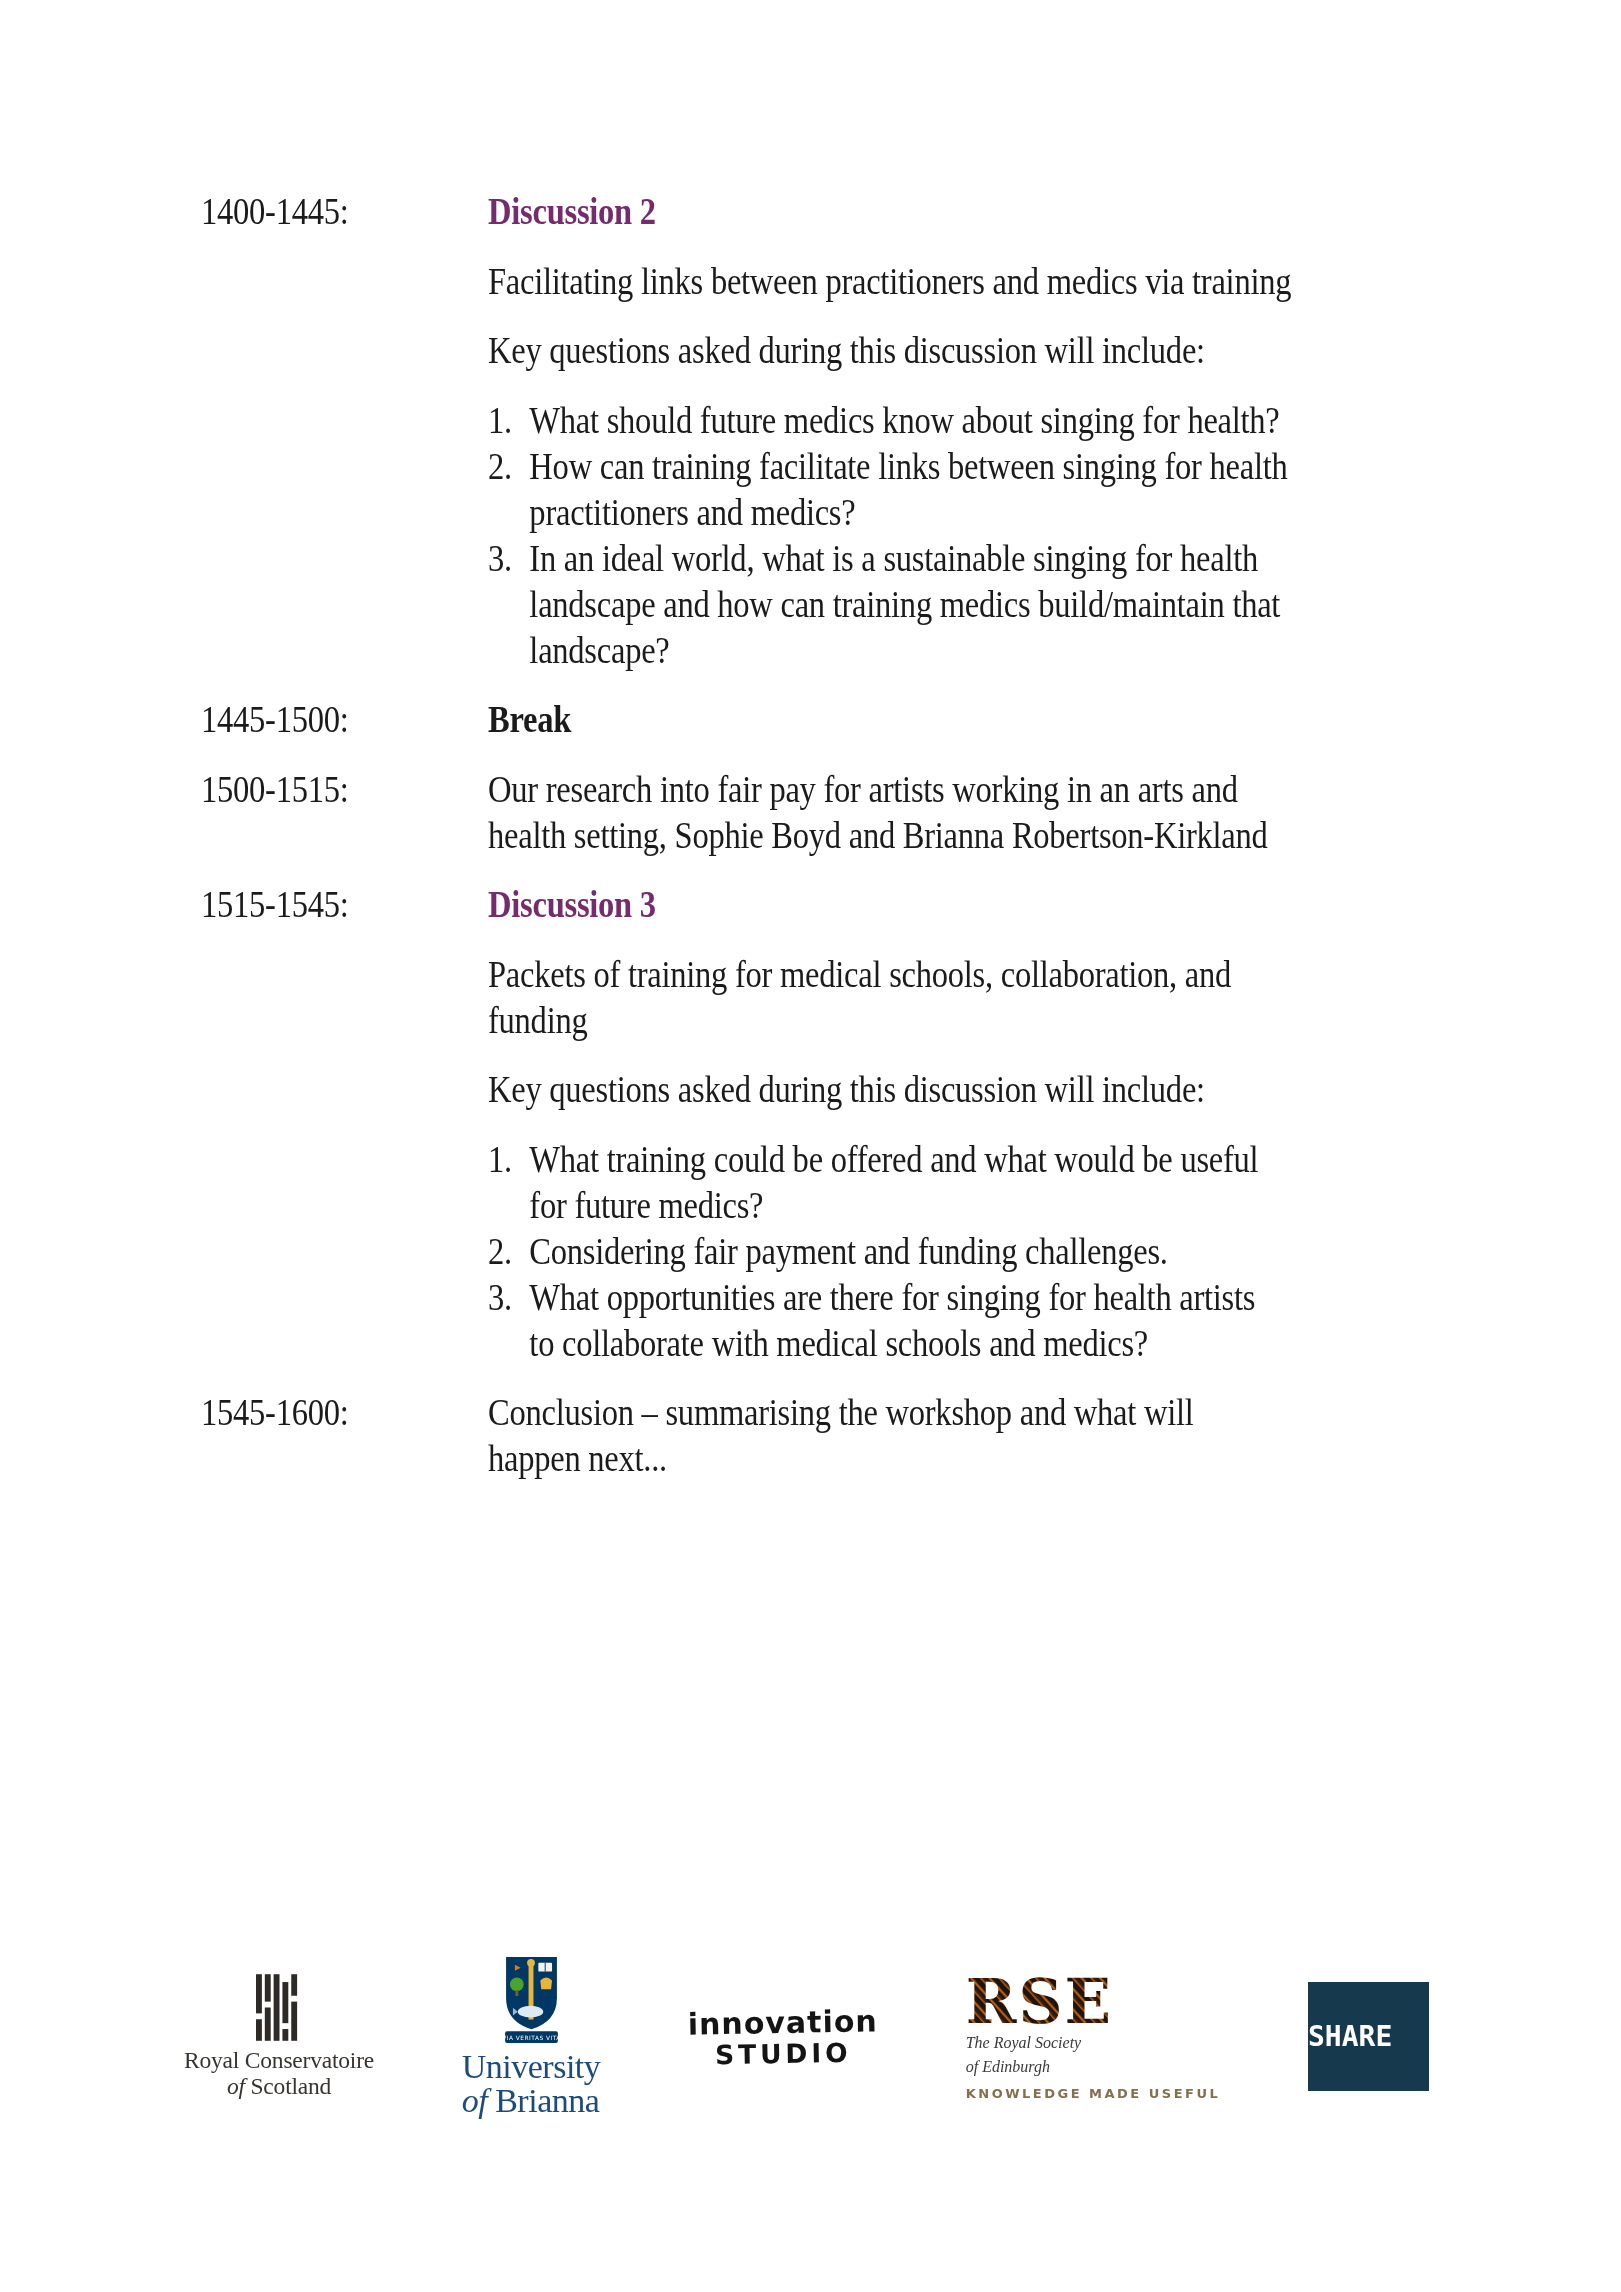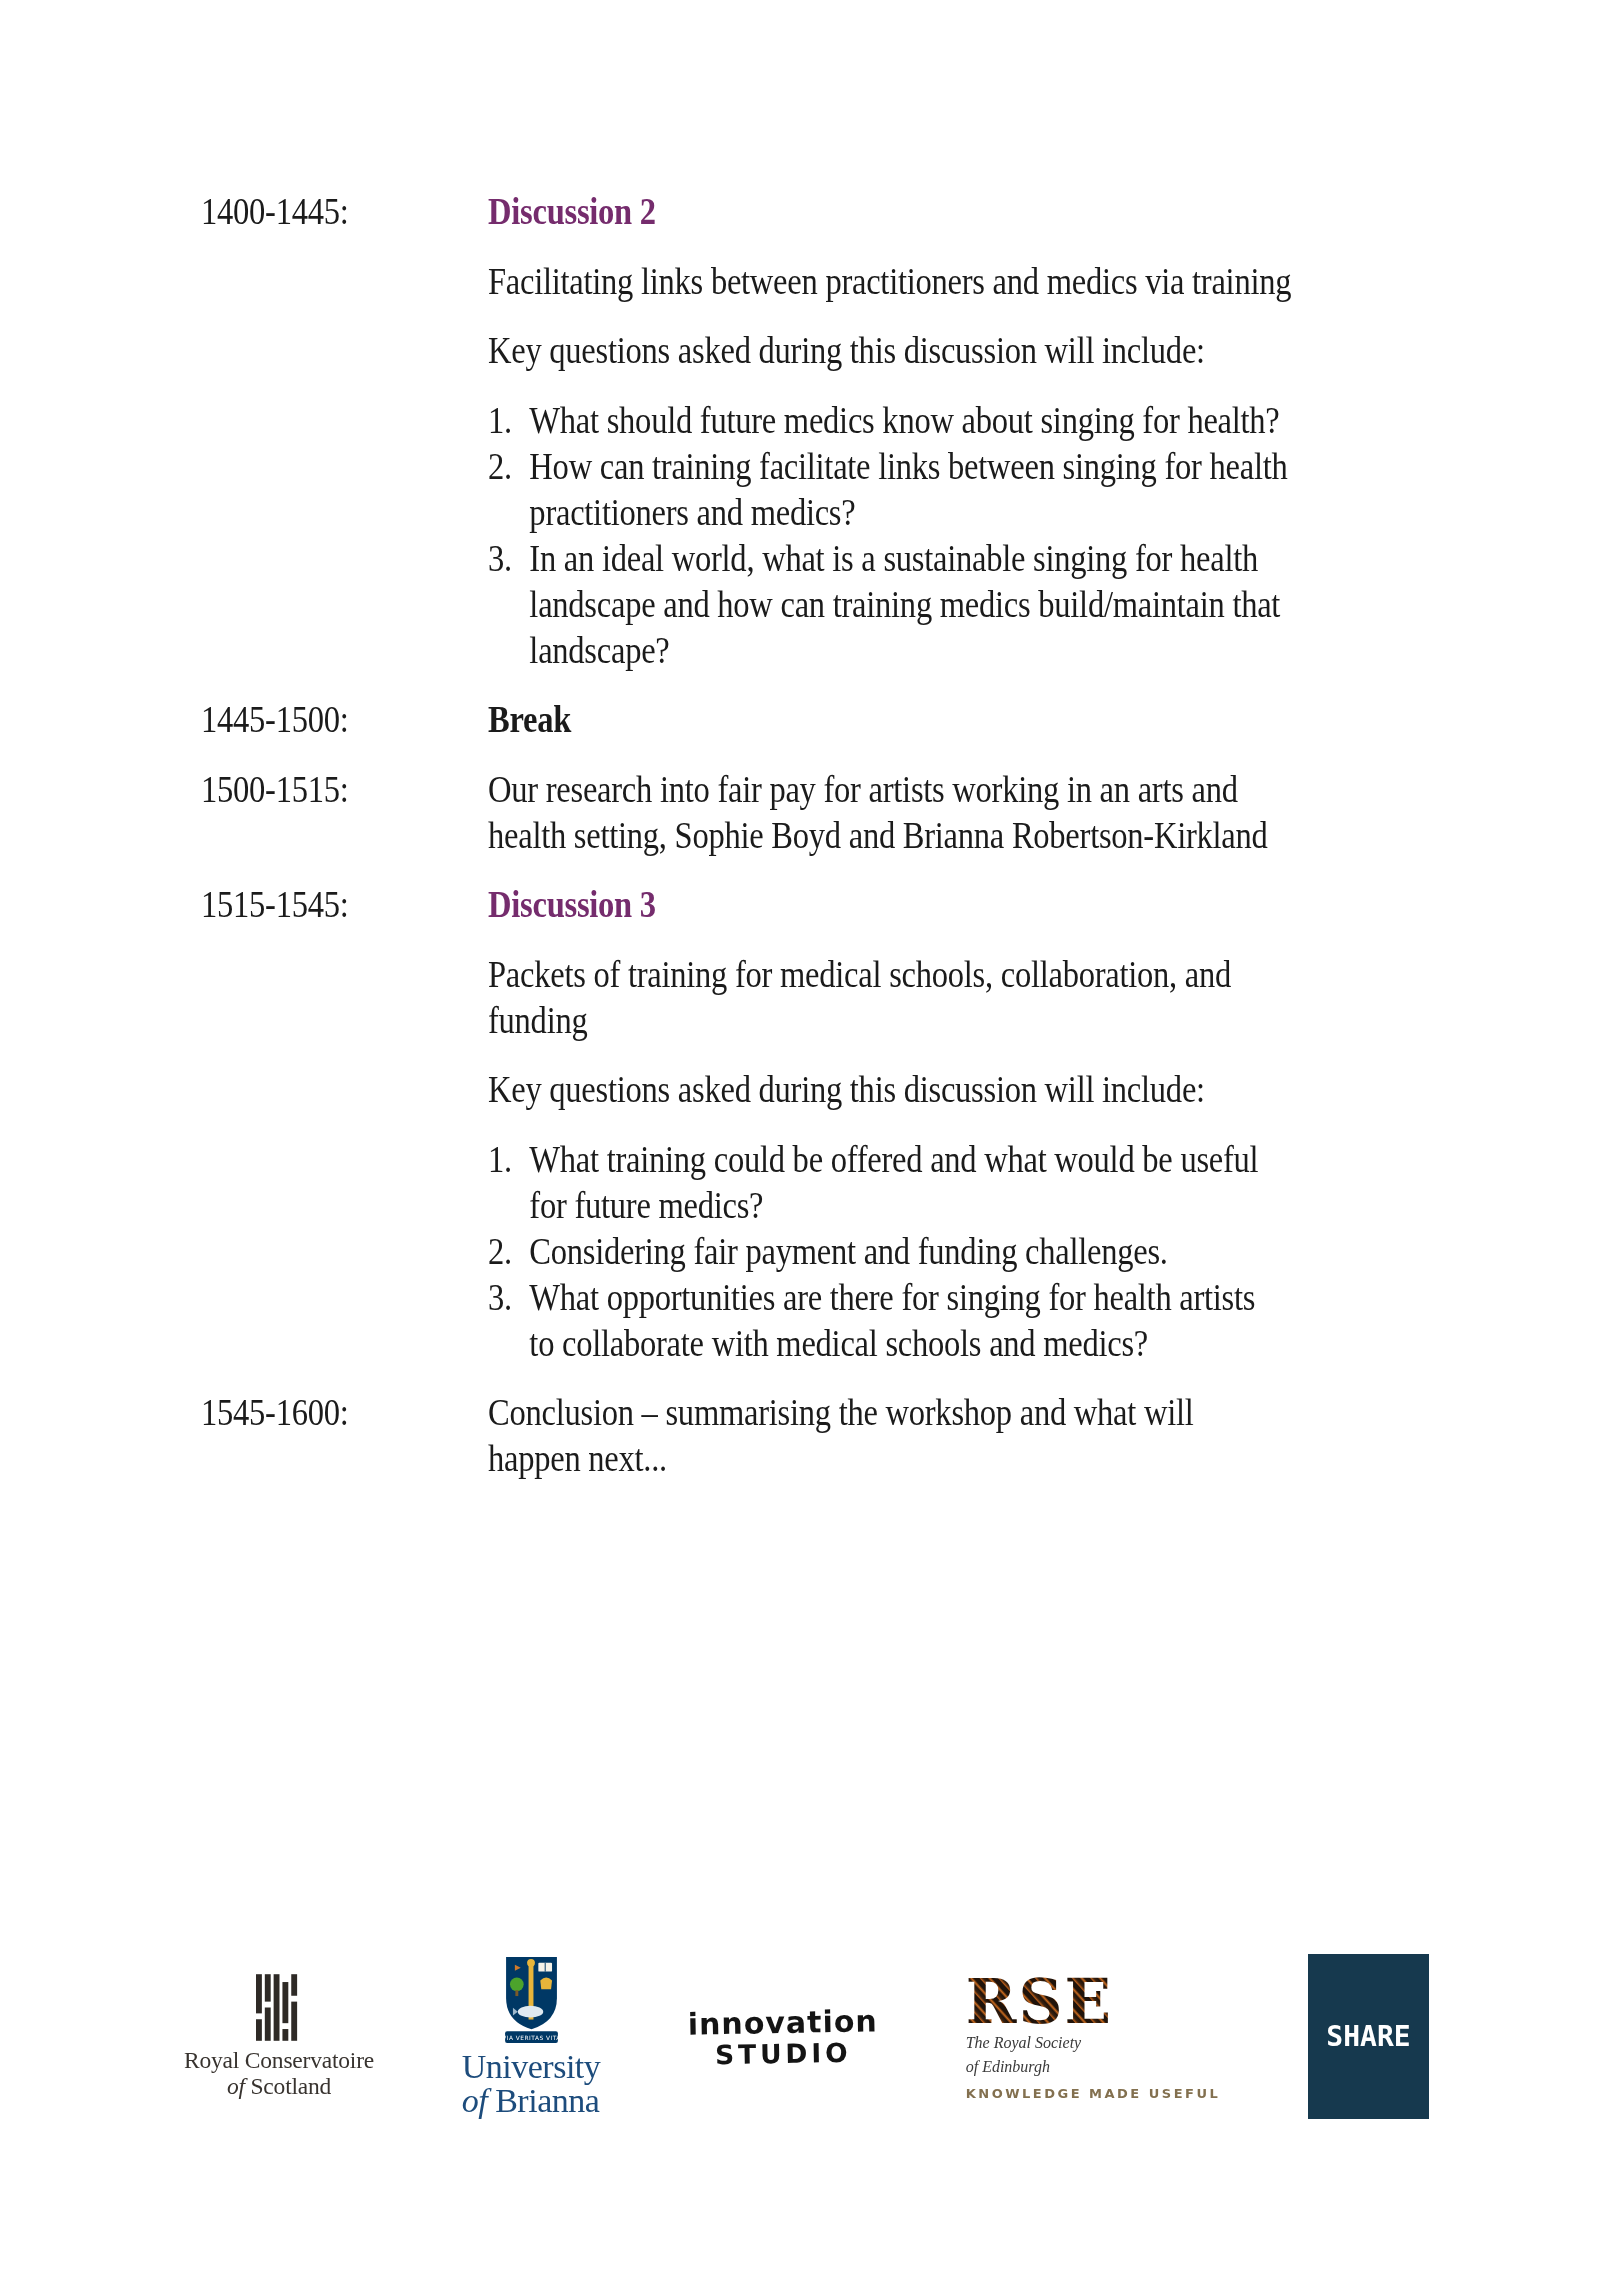--- a/index.html
+++ b/index.html
@@ -56,22 +56,22 @@
     font-family:"DejaVu Serif", serif;font-weight:bold;font-size:61px;line-height:59px;
     background:repeating-linear-gradient(48deg,#20130a 0px,#20130a 3.9px,#b35a18 4.9px,#3a2210 6.9px,#20130a 9.8px,#c96a1f 11.8px,#2a1708 13.7px);
     -webkit-background-clip:text;background-clip:text;color:transparent;
     letter-spacing:2px;
   }
   .rse-line{font-size:16px;line-height:24.5px;font-style:italic;color:#3a3a3a;letter-spacing:0;}
   .rse-tagline{font-family:"DejaVu Sans", sans-serif;font-size:13px;letter-spacing:2.5px;color:#83704f;margin-top:6.9px;font-weight:bold;}
 
   
   .share-box{
-    width:121px;height:165px;background:#16394e;
-    display:flex;align-items:center;justify-content:center;
+    width:121px;height:109px;background:#16394e;
+    display:flex;align-items:center;
   }
   .share-text{
     font-family:"DejaVu Sans Mono", monospace;font-weight:bold;
     color:#ffffff;font-size:28px;letter-spacing:0px;
   }
 </style>
 </head>
 <body>
 
 <div class="page">

